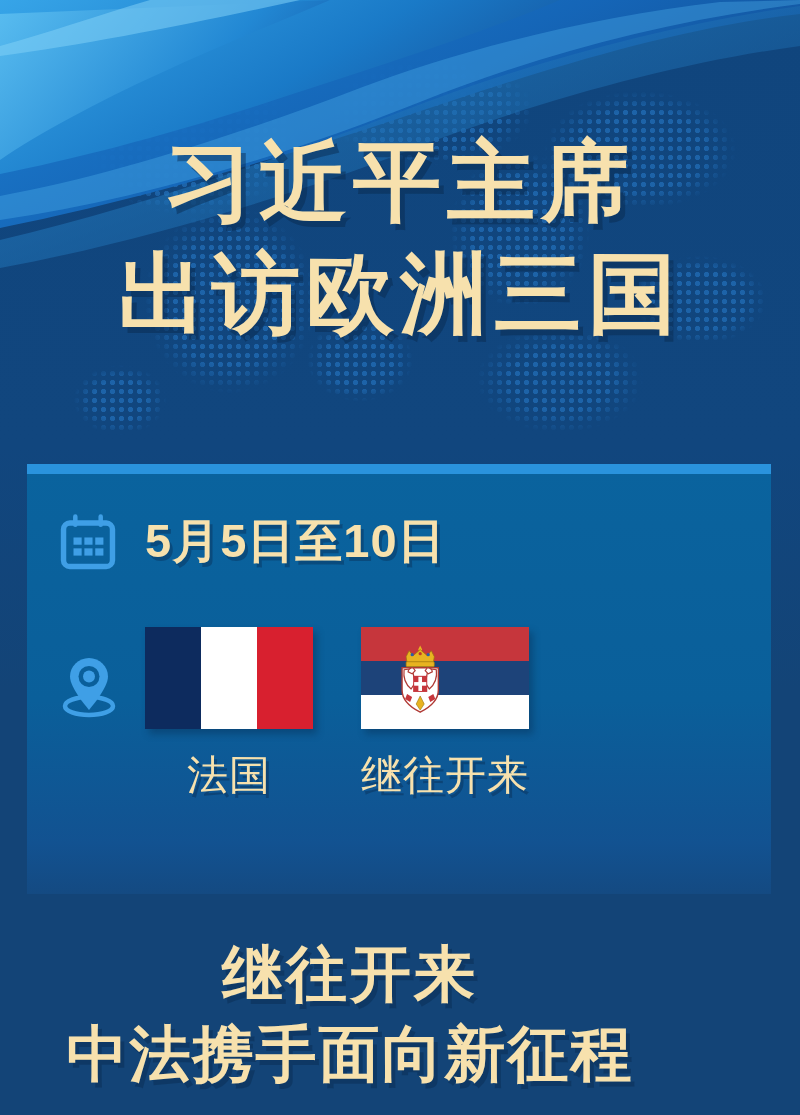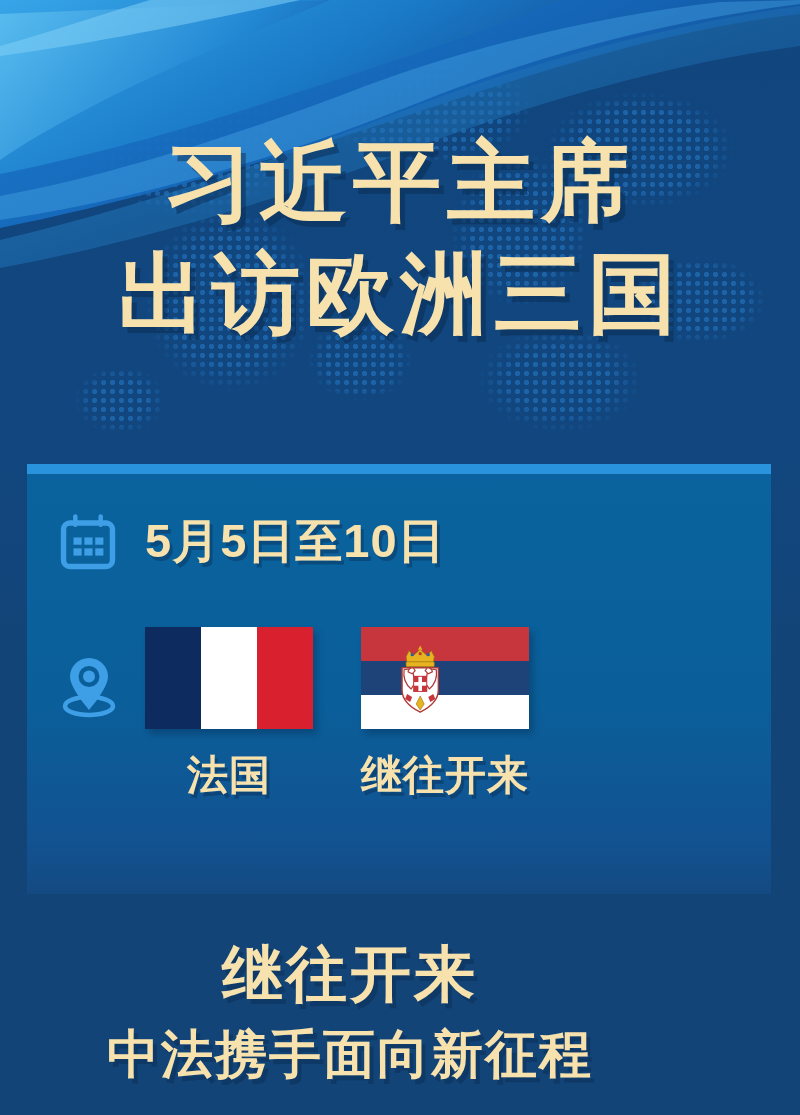--- a/index.html
+++ b/index.html
@@ -122,21 +122,21 @@
     margin: 0 auto;
     position: relative;
     overflow: hidden;
     box-shadow: 4px 5px 7px rgba(5,35,66,0.35);
   }
   .flag-cell.narrow, .flag-cell.narrow .flag-box { width: 155px; }
   .flag-label {
     margin-top: 19px;
     color: #f7e1ad;
     font-size: 41px;
-    font-weight: bold;
+    font-weight: normal;
     letter-spacing: 1px;
     white-space: nowrap;
     text-shadow: 3px 4px 0 rgba(8,40,76,0.40);
     text-align: center;
   }
 
   
   .fr-blue  { position:absolute; left:0;   top:0; width:33.34%; height:100%; background:#0d2b5e; }
   .fr-white { position:absolute; left:33.3%;top:0; width:33.4%;  height:100%; background:#ffffff; }
   .fr-red   { position:absolute; right:0;  top:0; width:33.34%; height:100%; background:#d8202f; }
@@ -156,21 +156,21 @@
   .footer {
     position: absolute;
     left: 0; top: 938px;
     width: 700px;
     text-align: center;
     color: #f7e1ad;
     font-weight: bold;
     text-shadow: 4px 5px 0 rgba(8,40,76,0.40);
   }
   .footer .line1 { font-size: 61px; line-height: 72px; letter-spacing: 3px; }
-  .footer .line2 { font-size: 52px; line-height: 76px; letter-spacing: 2px; margin-top: 6px; }
+  .footer .line2 { font-size: 61px; line-height: 76px; letter-spacing: 2px; margin-top: 6px; }
 </style>
 </head>
 <body>
 
 <div id="poster">
 
   <div class="map-dots"></div>
 
   <svg class="ribbons" viewBox="0 0 800 330" preserveAspectRatio="none">
     <defs>

